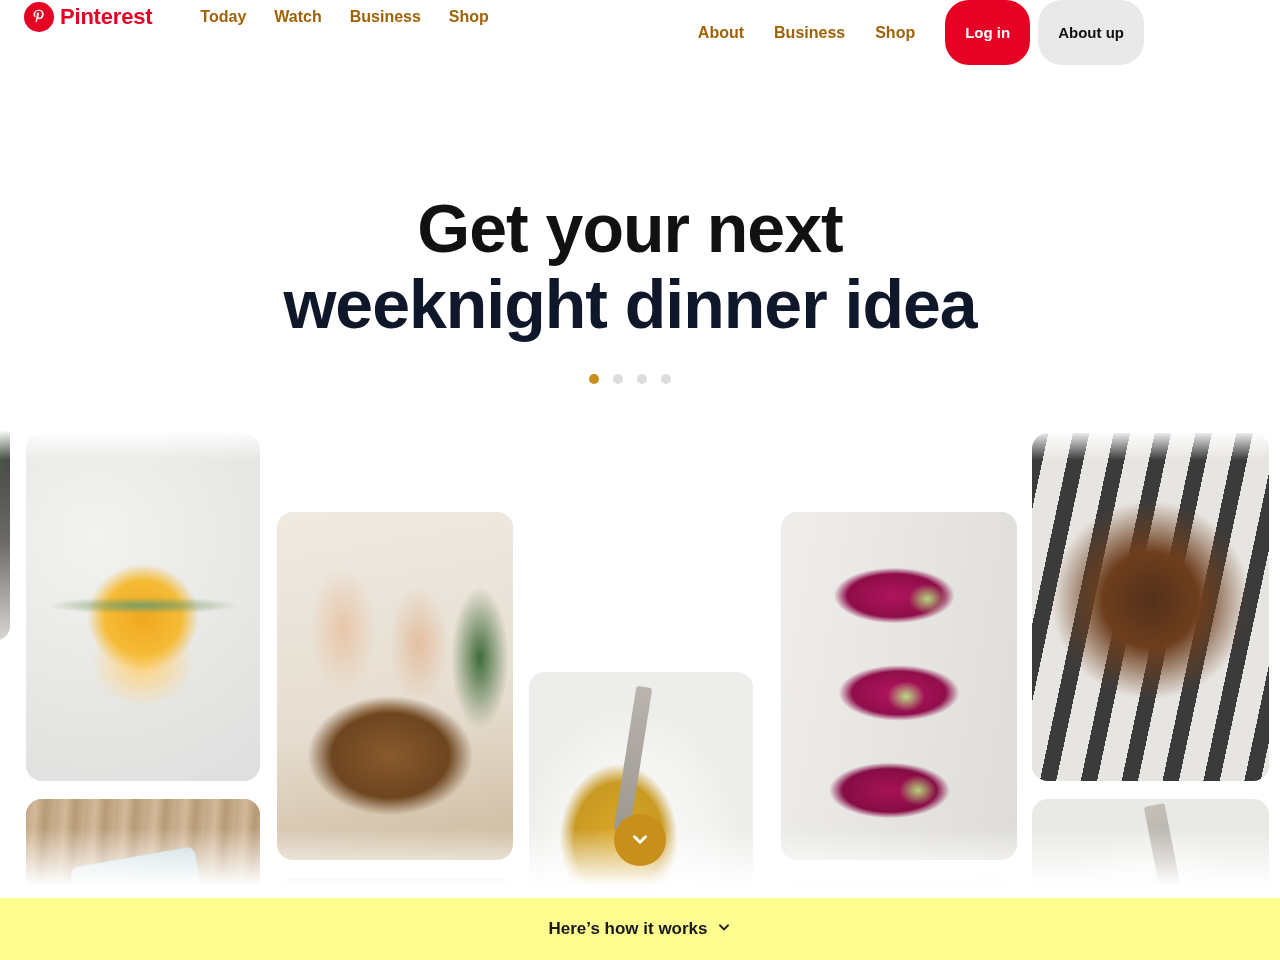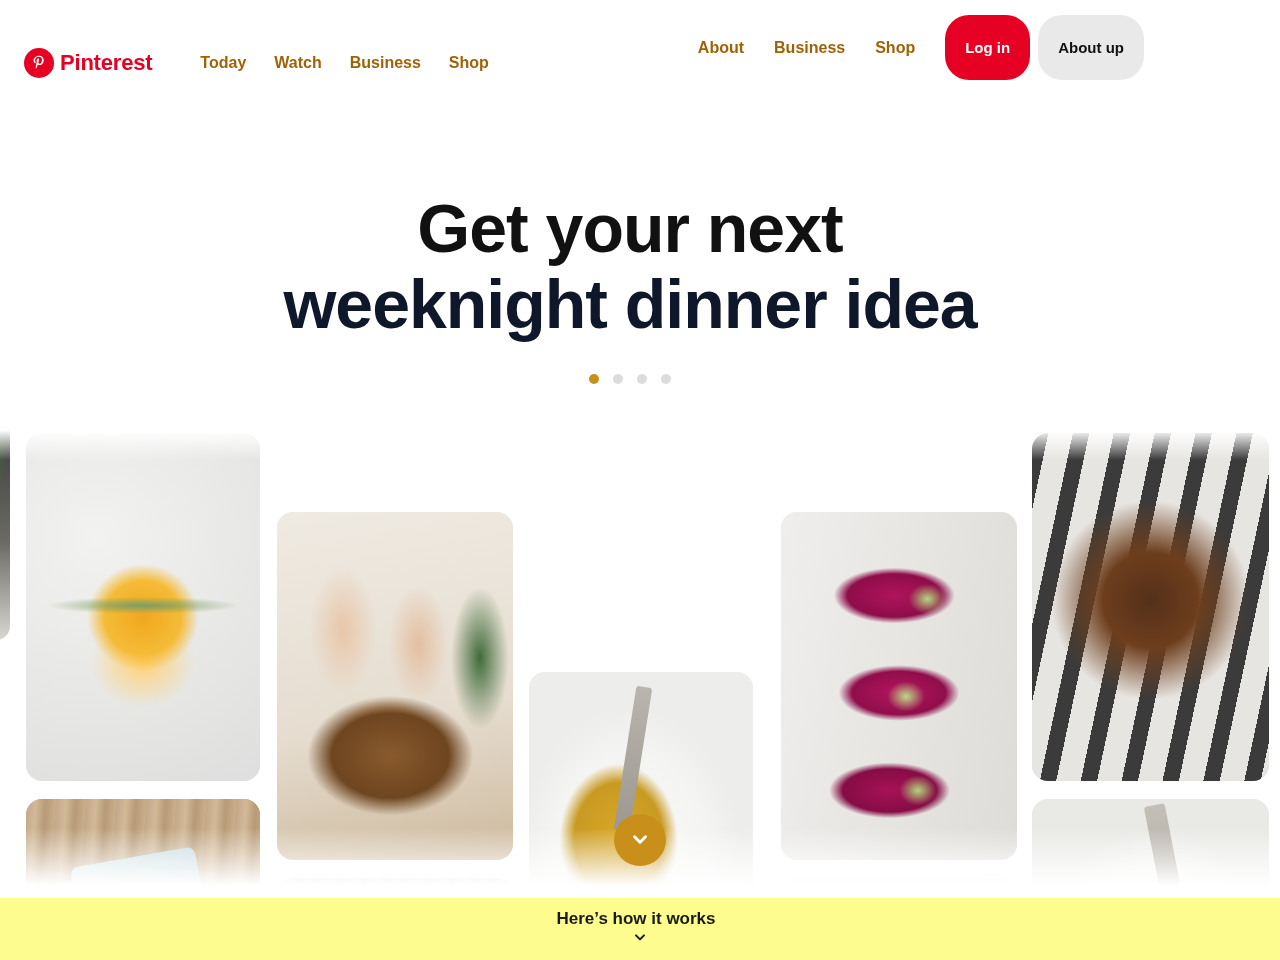--- a/index.html
+++ b/index.html
@@ -22,21 +22,21 @@
 
   
   .header {
     position: absolute;
     top: 0; left: 0;
     width: 1160px;
     height: 80px;
     background: #ffffff;
     z-index: 40;
     display: flex;
-    align-items: flex-end;
+    align-items: flex-start;
   }
   .nav-left {
     display: flex;
     align-items: center;
     margin-left: 24px;
     gap: 0;
   }
   .brand {
     display: flex;
     align-items: center;
@@ -205,21 +205,20 @@
     position: absolute;
     left: 0; bottom: 0;
     width: 1280px;
     height: 62px;
     background: #fdfc8f;
     z-index: 50;
     display: flex;
     align-items: center;
     justify-content: center;
     cursor: pointer;
-    flex-direction: column;
   }
   .bottom-bar-label {
     font-size: 17px;
     font-weight: bold;
     color: #1a1a1a;
     margin-right: 8px;
   }
 
   
   .ph-cocktail {

